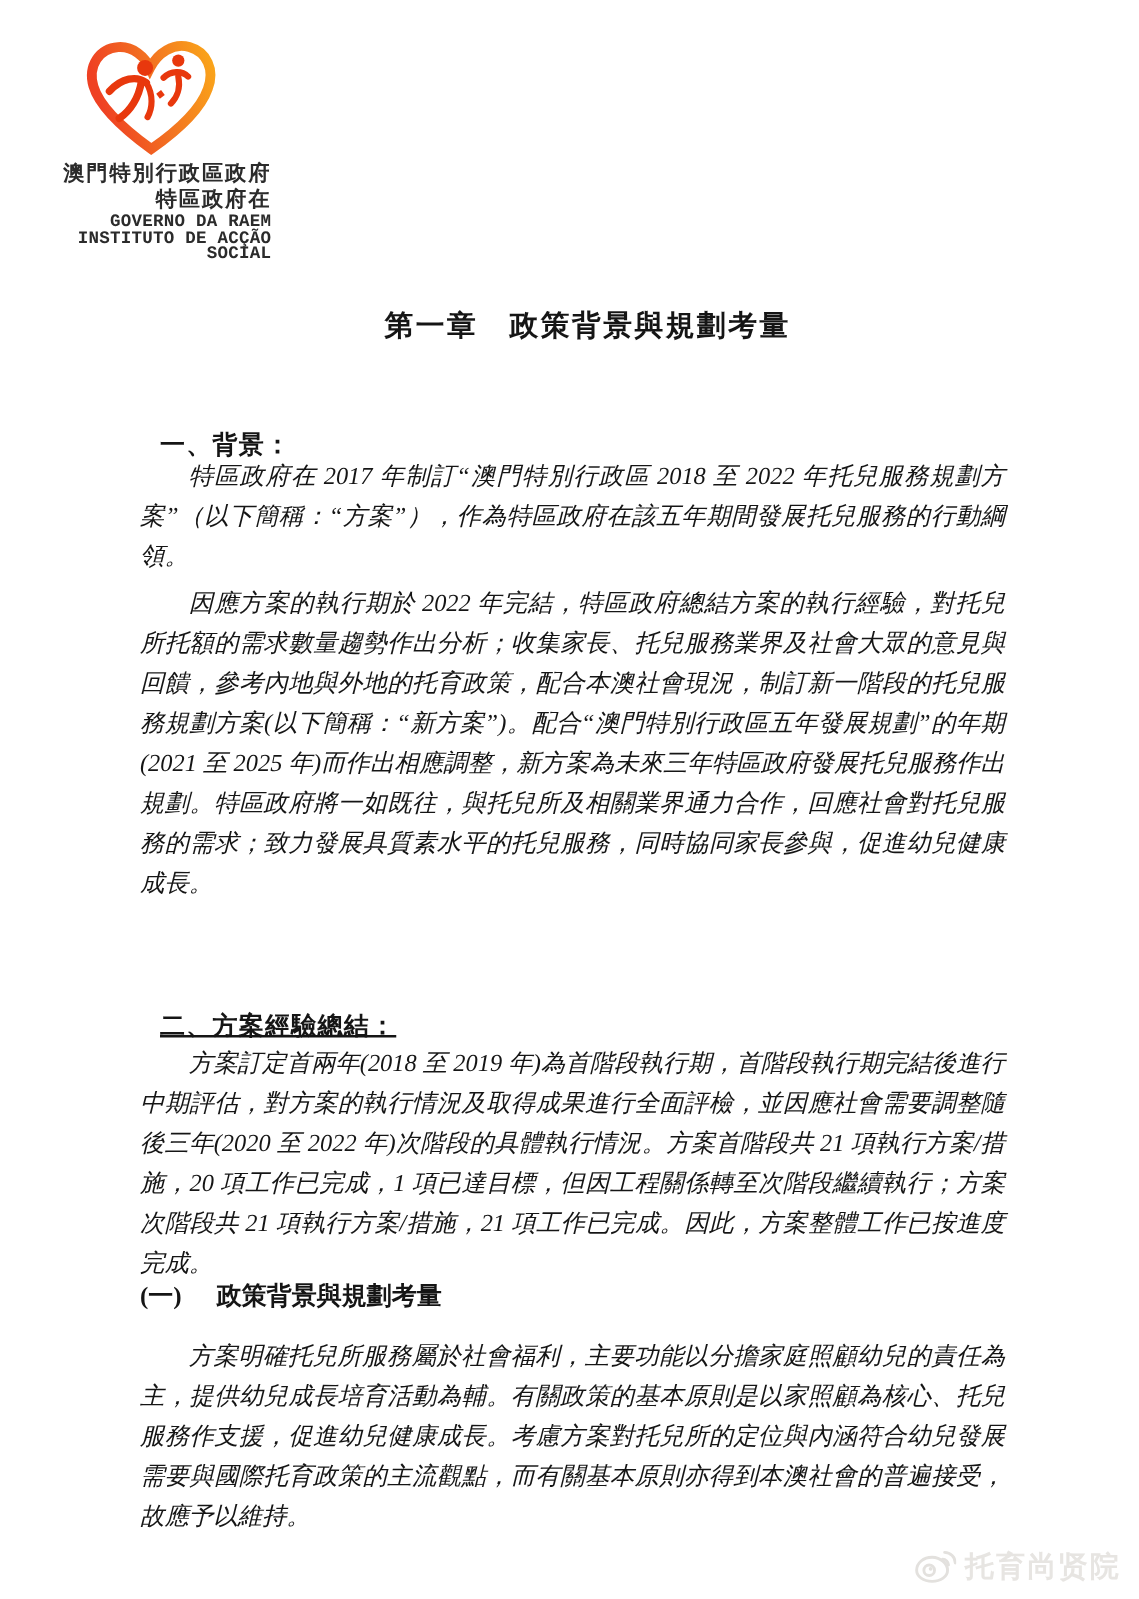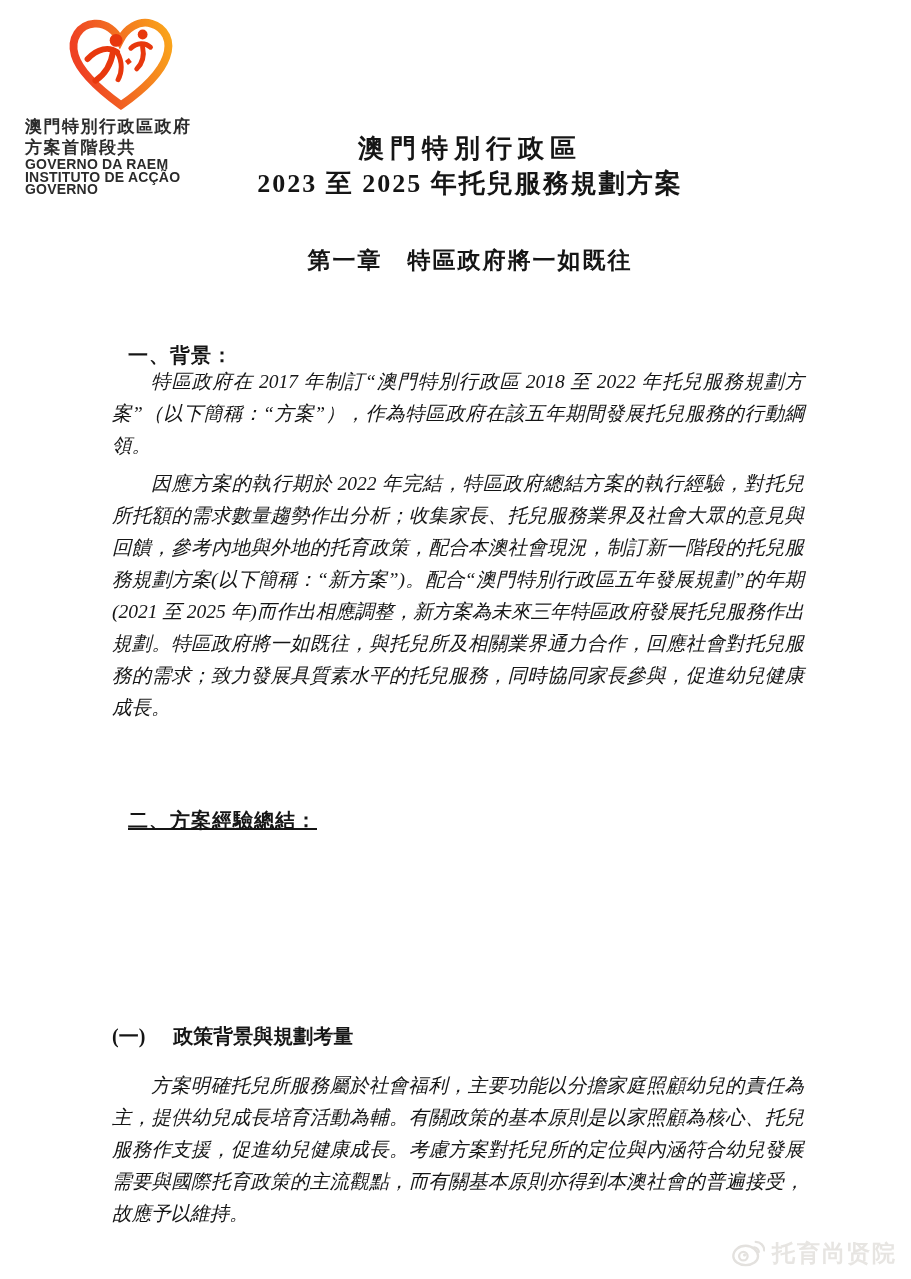--- a/index.html
+++ b/index.html
@@ -3,22 +3,22 @@
 <meta charset="utf-8">
 <style>
   html,body{margin:0;padding:0;background:#ffffff;}
   .page{
     position:relative;width:911px;height:1279px;background:#ffffff;
     font-family:"Liberation Serif","DejaVu Serif",serif;color:#151515;
     overflow:hidden;
   }
   
   .logo-block{
-    position:absolute;left:25px;top:10px;width:192px;text-align:left;
-    font-family:Liberation Sans, sans-serif;
+    position:absolute;left:25px;top:24px;width:192px;text-align:right;
+    font-family:Liberation Mono, monospace;
   }
   .logo-svg{width:118px;height:104px;display:block;margin:0 auto 2px auto;}
   .org-cn{font-size:17px;font-weight:bold;line-height:21px;letter-spacing:1.5px;color:#2b2b2b;}
   .org-pt{font-size:14px;font-weight:bold;line-height:12.5px;letter-spacing:0.2px;color:#2b2b2b;}
   
   .doc-title{position:absolute;left:120px;top:131px;width:700px;text-align:center;font-weight:bold;}
   .doc-title .t1{font-size:26px;line-height:35px;letter-spacing:6px;}
   .doc-title .t2{font-size:26px;line-height:35px;letter-spacing:2px;}
   .chapter{
     position:absolute;left:120px;top:245px;width:700px;text-align:center;
@@ -69,37 +69,34 @@
         <path d="M26,49 C36,38 48,36 56,42" fill="none" stroke-width="6" stroke-linecap="round"></path>
         <path d="M52,41 C50,54 43,65 34,71" fill="none" stroke-width="6" stroke-linecap="round"></path>
         <path d="M56,42 C62,52 61,63 57,70" fill="none" stroke-width="5" stroke-linecap="round"></path>
         <circle cx="82" cy="24" r="5" stroke="none"></circle>
         <path d="M70,38 C76,32 85,32 90,37" fill="none" stroke-width="5" stroke-linecap="round"></path>
         <path d="M82,37 C84,46 81,54 76,59" fill="none" stroke-width="5" stroke-linecap="round"></path>
         <path d="M64,51 l4,-3 l3,4 l-4,3 Z" stroke="none"></path>
       </g>
     </svg>
     <div class="org-cn">澳門特別行政區政府</div>
-    <div class="org-cn">方案首階段共</div>
+    <div class="org-cn">特區政府在</div>
     <div class="org-pt">GOVERNO DA RAEM</div>
-    <div class="org-pt">INSTITUTO DE ACÇÃO GOVERNO</div>
+    <div class="org-pt">INSTITUTO DE ACÇÃO SOCIAL</div>
   </div>
 
-  <div class="doc-title">
-    <div class="t1">澳門特別行政區</div>
-    <div class="t2">2023 至 2025 年托兒服務規劃方案</div>
-  </div>
 
-  <div class="chapter">第一章　特區政府將一如既往</div>
+  <div class="chapter">第一章　政策背景與規劃考量</div>
 
   <h2 class="sec-heading" style="top:326px;">一、背景：</h2>
   <p class="body-p" style="top:366px;">特區政府在 2017 年制訂“澳門特別行政區 2018 至 2022 年托兒服務規劃方案”（以下簡稱：“方案”），作為特區政府在該五年期間發展托兒服務的行動綱領。</p>
   <p class="body-p" style="top:468px;">因應方案的執行期於 2022 年完結，特區政府總結方案的執行經驗，對托兒所托額的需求數量趨勢作出分析；收集家長、托兒服務業界及社會大眾的意見與回饋，參考內地與外地的托育政策，配合本澳社會現況，制訂新一階段的托兒服務規劃方案(以下簡稱：“新方案”)。配合“澳門特別行政區五年發展規劃”的年期(2021 至 2025 年)而作出相應調整，新方案為未來三年特區政府發展托兒服務作出規劃。特區政府將一如既往，與托兒所及相關業界通力合作，回應社會對托兒服務的需求；致力發展具質素水平的托兒服務，同時協同家長參與，促進幼兒健康成長。</p>
 
   <h2 class="sec-heading" style="top:791px;text-decoration:underline;">二、方案經驗總結：</h2>
+  <p class="body-p" style="top:836px;">方案訂定首兩年(2018 至 2019 年)為首階段執行期，首階段執行期完結後進行中期評估，對方案的執行情況及取得成果進行全面評檢，並因應社會需要調整隨後三年(2020 至 2022 年)次階段的具體執行情況。方案首階段共 21 項執行方案/措施，20 項工作已完成，1 項已達目標，但因工程關係轉至次階段繼續執行；方案次階段共 21 項執行方案/措施，21 項工作已完成。因此，方案整體工作已按進度完成。</p>
 
   <h3 class="sub-heading" style="top:1023px;">
     <span class="sub-num">(一)</span><span>政策背景與規劃考量</span>
   </h3>
   <p class="body-p" style="top:1070px;">方案明確托兒所服務屬於社會福利，主要功能以分擔家庭照顧幼兒的責任為主，提供幼兒成長培育活動為輔。有關政策的基本原則是以家照顧為核心、托兒服務作支援，促進幼兒健康成長。考慮方案對托兒所的定位與內涵符合幼兒發展需要與國際托育政策的主流觀點，而有關基本原則亦得到本澳社會的普遍接受，故應予以維持。</p>
 
   <div class="watermark">
     <svg class="weibo-svg" viewBox="0 0 44 36" aria-hidden="true">
       <g stroke="#e3e1de" fill="none" stroke-width="3">
         <path d="M19,8 C10,8 3,14 3,21.5 C3,28 10,33 19,33 C28,33 35,28 35,21.5 C35,15 28,8 19,8 Z"></path>

